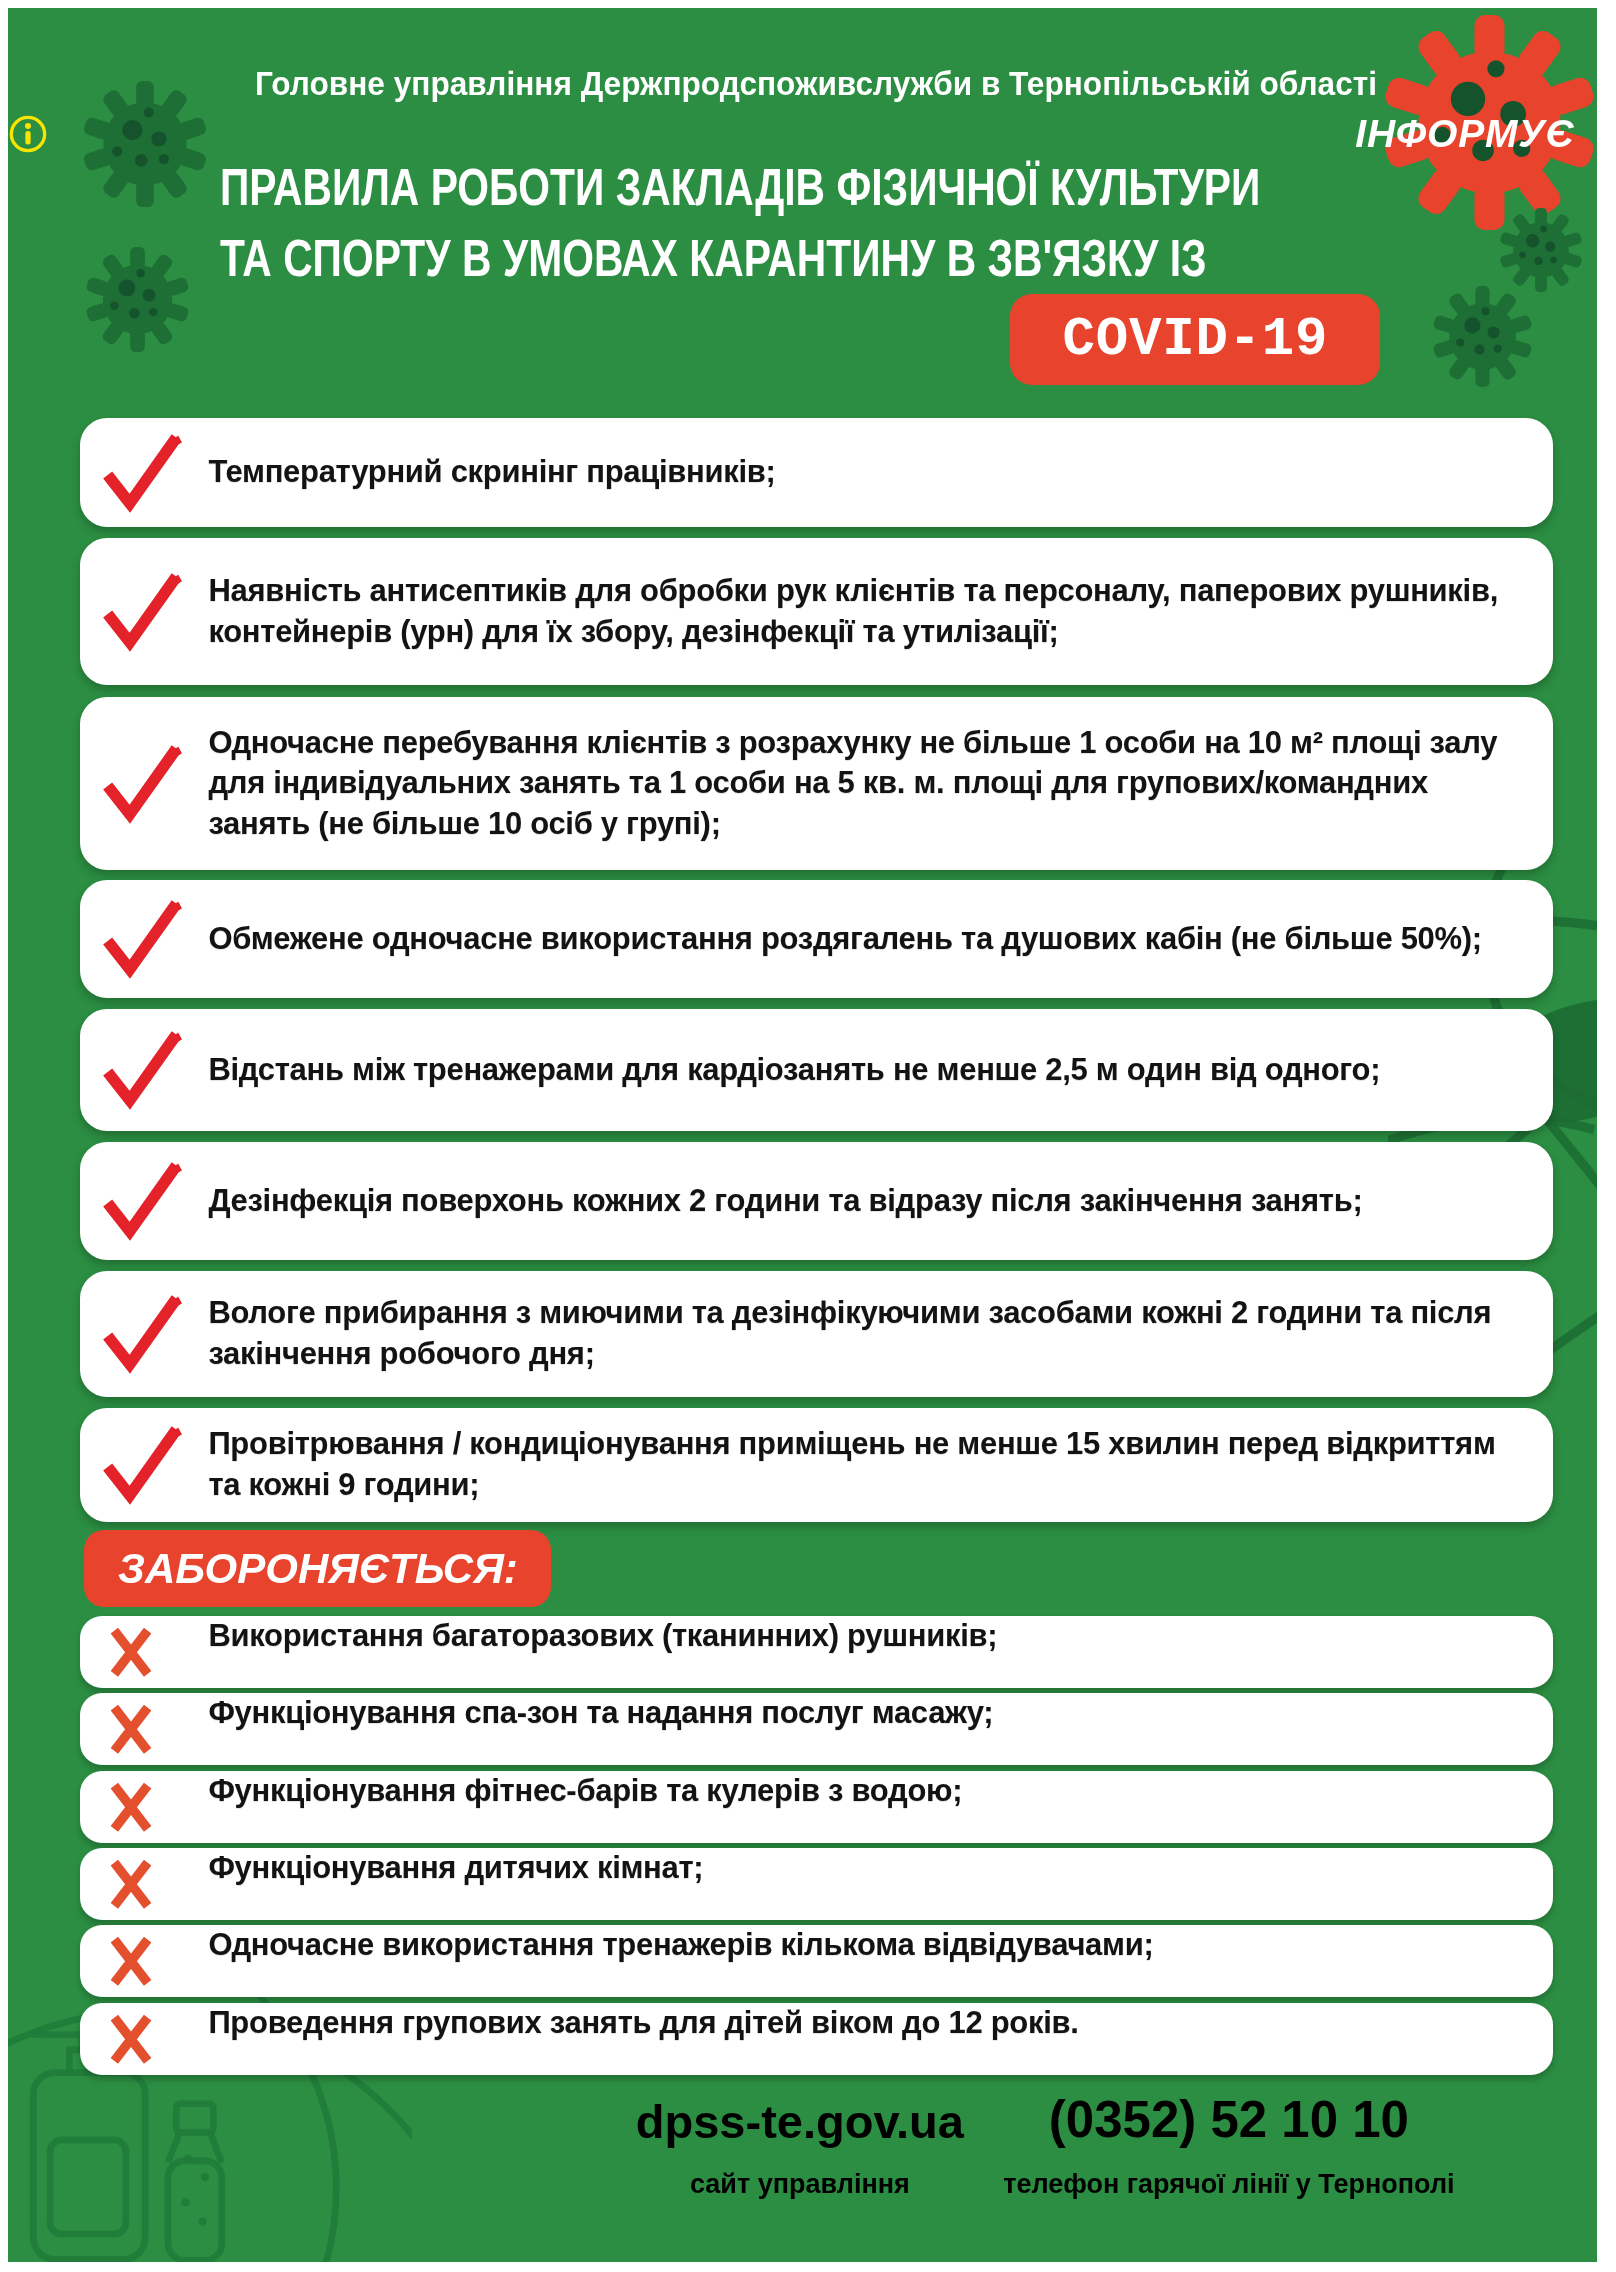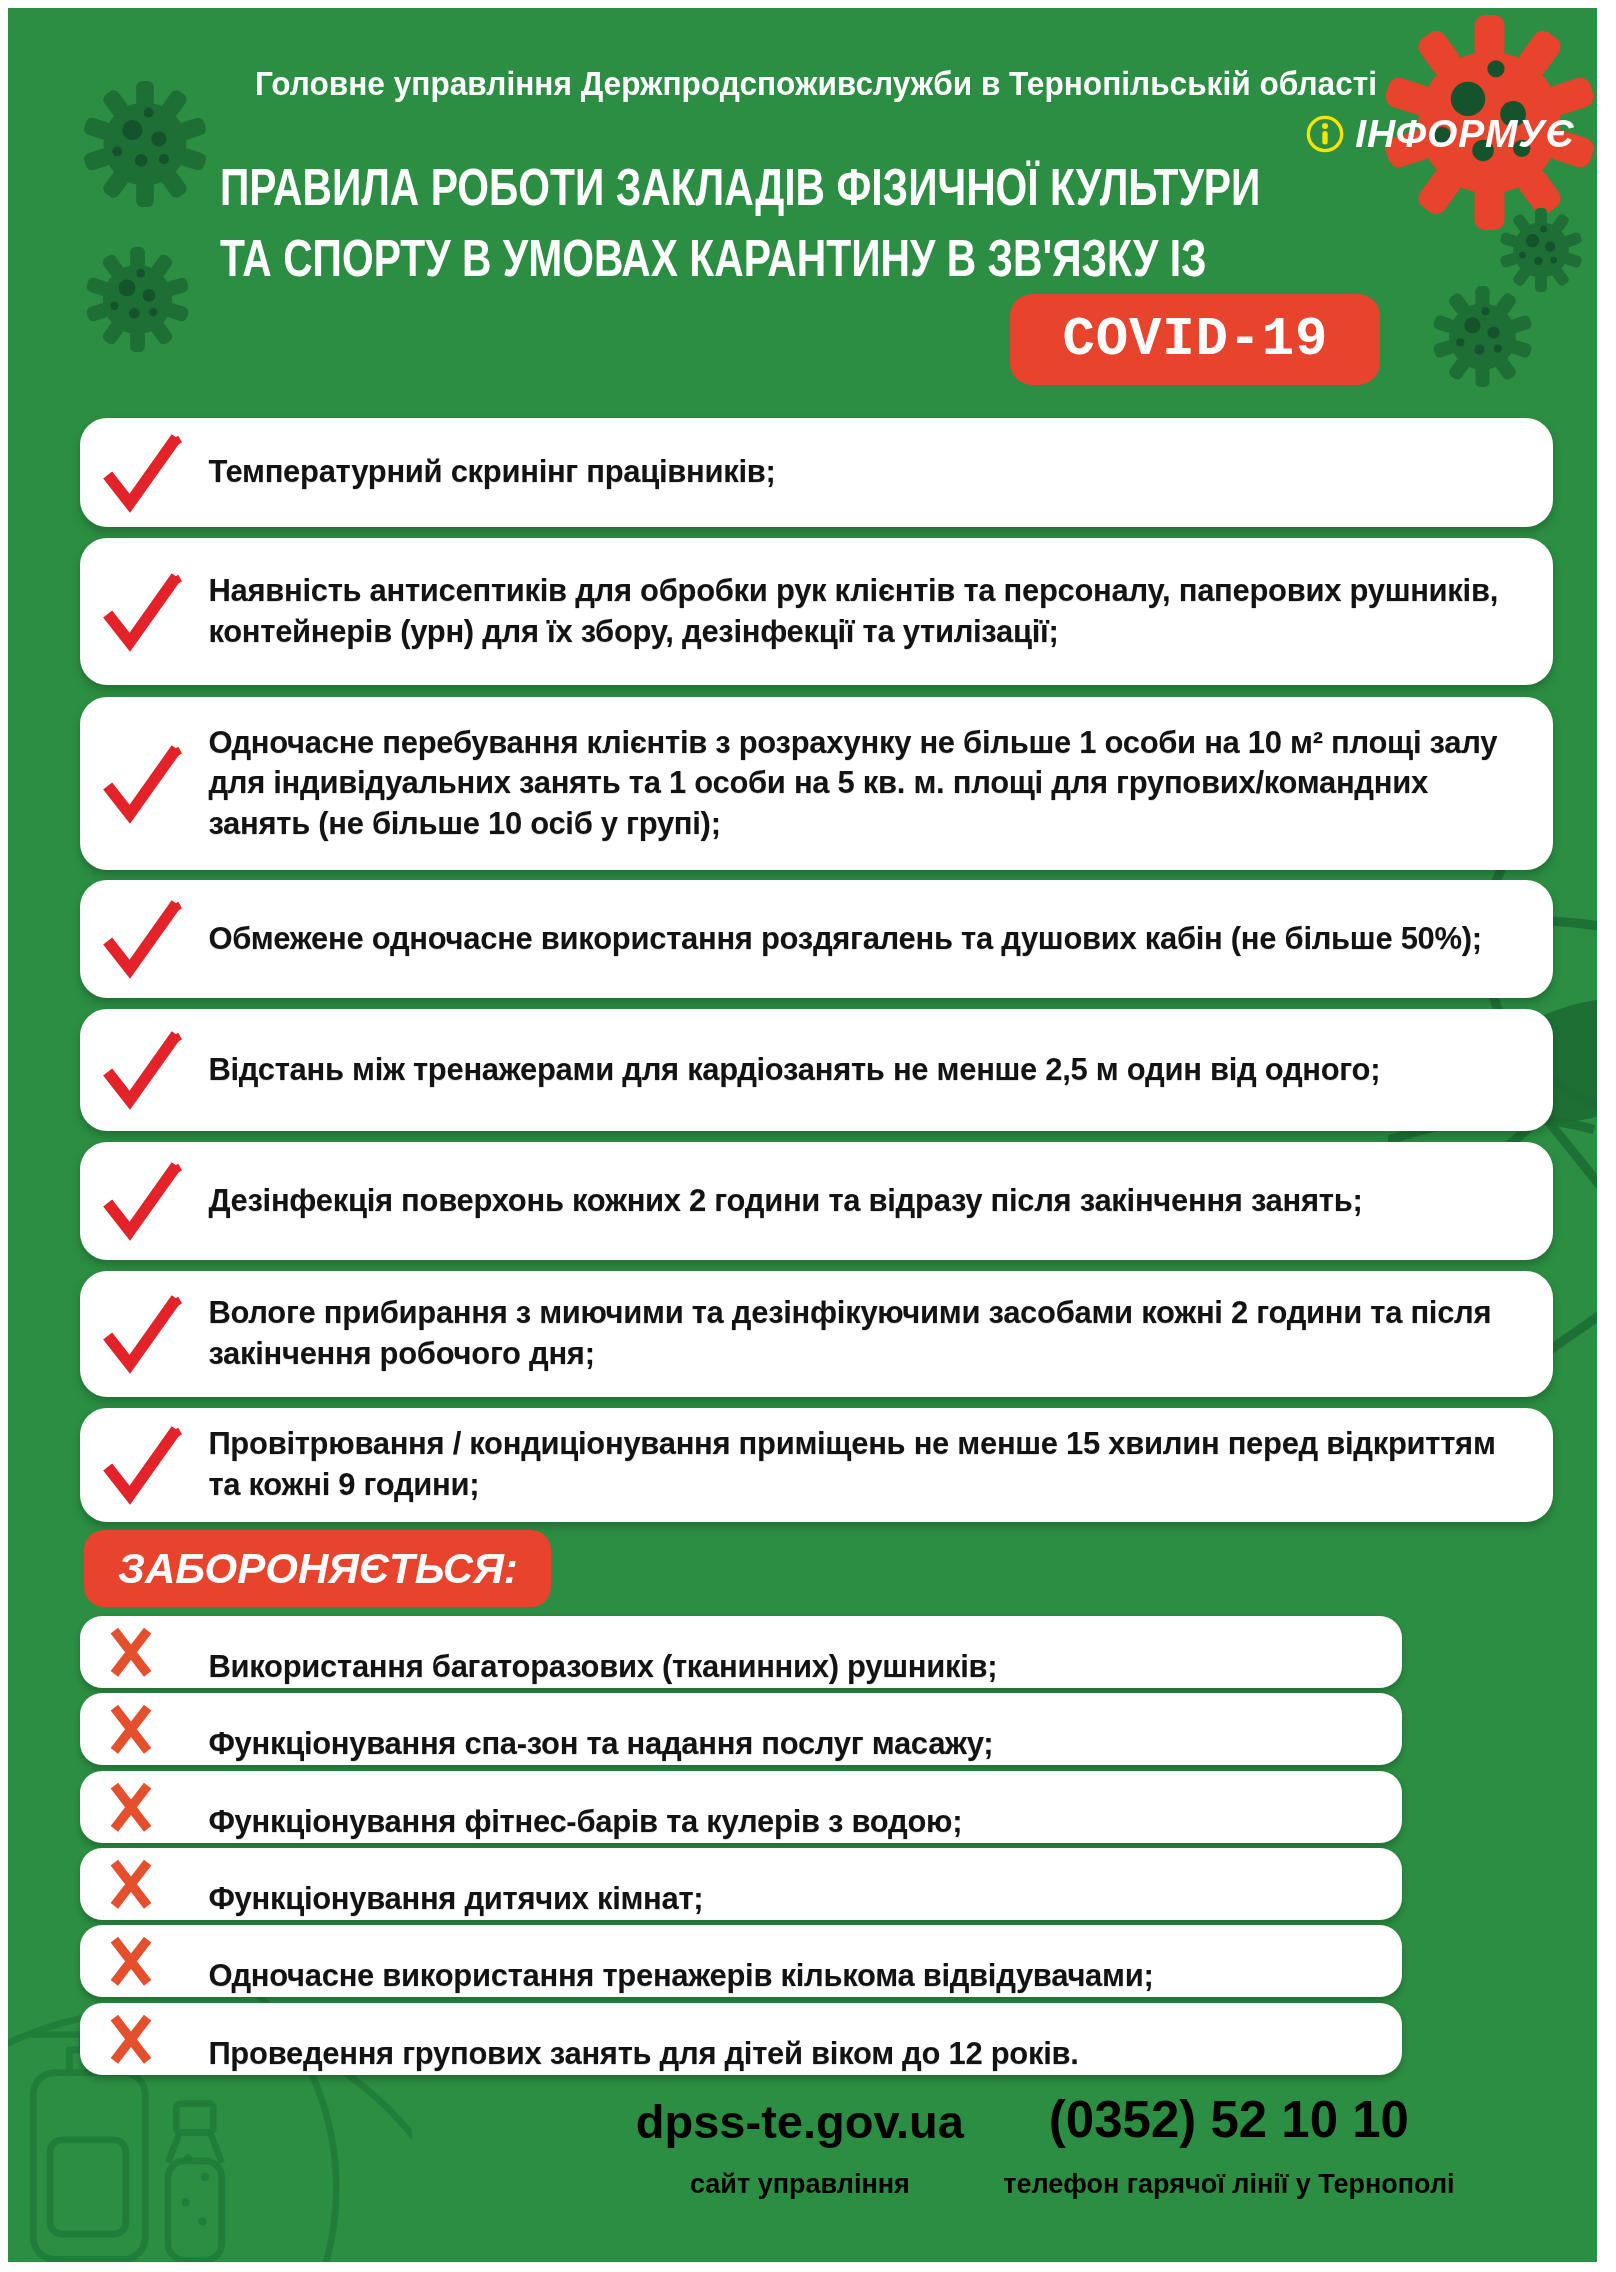--- a/index.html
+++ b/index.html
@@ -17,21 +17,21 @@
   .ln{fill:none; stroke:#1f7a38; stroke-width:8; opacity:.8;}
   .ln2{fill:none; stroke:#1c6c33; stroke-width:11; opacity:.85;}
   
   .org{
     position:absolute; z-index:2; top:56px; left:0; width:1616px;
     text-align:center; color:#ffffff; font-size:34px; font-weight:bold;
     transform:scaleX(.93);
   }
   .informs{
     position:absolute; z-index:2; top:104px; left:0; width:1566px;
-    display:flex; justify-content:flex-end; align-items:center; gap:10px;
+    display:flex; justify-content:space-between; align-items:center; gap:10px;
   }
   .informs .info-svg{width:40px; height:40px; flex:0 0 auto;}
   .informs .lbl{
     color:#ffffff; font-size:39px; font-weight:bold; font-style:italic;
     letter-spacing:0.8px;
   }
   .title{
     position:absolute; z-index:2; left:212px; color:#ffffff;
     font-size:51px; font-weight:bold; white-space:nowrap;
     transform:scaleX(.8); transform-origin:left center; letter-spacing:0;
@@ -69,23 +69,23 @@
   .r6{top:1134px;height:118px}
   .r7{top:1263px;height:126px}
   .r8{top:1400px;height:114px}
   
   .forbid-badge{
     position:absolute; z-index:2; left:76px; top:1522px; width:467px; height:77px;
     background:#e8432c; border-radius:20px; color:#ffffff;
     font-size:42px; font-weight:bold; display:flex; align-items:center; justify-content:center;font-style:italic;
   }
   .p-card{
-    position:absolute; z-index:2; left:72px; width:1322px; height:72px; background:#ffffff;
+    position:absolute; z-index:2; left:72px; width:1473px; height:72px; background:#ffffff;
     border-radius:22px; box-shadow:0 4.2px 6.7px rgba(0,0,0,.2);
-    display:flex; align-items:flex-end; box-sizing:border-box;
+    display:flex; align-items:flex-start; box-sizing:border-box;
   }
   .p-card .cross-svg{
     position:absolute; left:25px; top:50%; transform:translateY(-50%);
     width:52px; height:64px; color:#e4502d;
   }
   .p1{top:1608px}.p2{top:1685px}.p3{top:1763px}.p4{top:1840px}.p5{top:1917px}.p6{top:1995px}
   
   .footer-main{
     position:absolute; z-index:2; color:#000000; font-weight:bold; text-align:center;
   }

